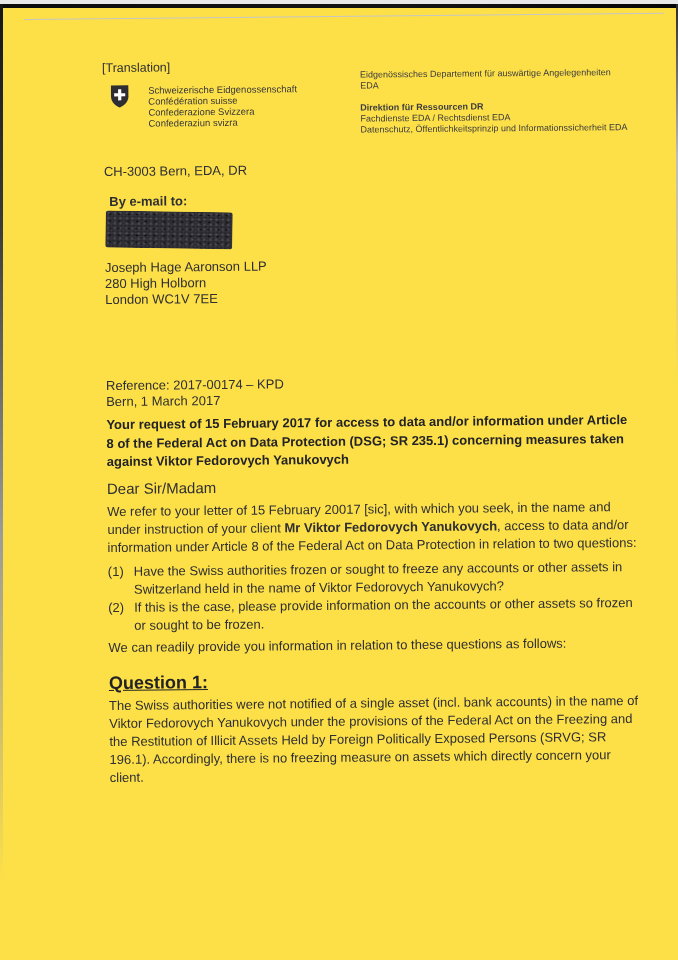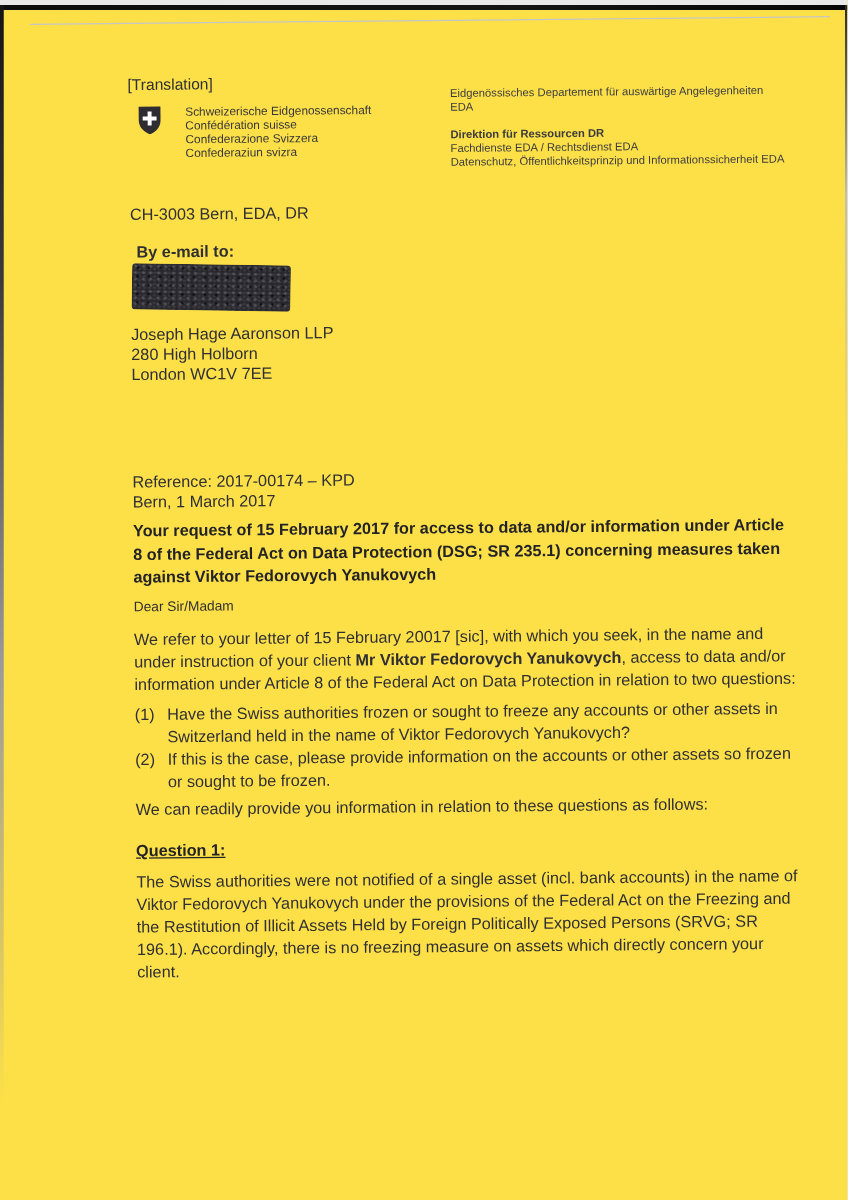--- a/index.html
+++ b/index.html
@@ -38,28 +38,28 @@
       radial-gradient(rgba(120,120,128,0.45) 1px, transparent 1.6px),
       radial-gradient(rgba(8,8,10,0.8) 1px, transparent 1.4px),
       radial-gradient(rgba(90,90,98,0.35) 1px, transparent 1.8px);
     background-size:6px 5px,9px 7px,4px 3px;
     border-radius:3px;
     transform:rotate(1.4deg);
   }
   .recipient{left:103px;top:256px;font-size:13px;line-height:16px;}
   .refblock{left:103px;top:374px;font-size:13px;line-height:16px;}
   .subject{left:103px;top:412px;width:528px;font-size:13px;line-height:18.5px;font-weight:bold;color:#232327;}
-  .salutation{left:103px;top:476px;font-size:11px;}
+  .salutation{left:103px;top:476px;font-size:15px;}
   .intro{left:103px;top:499px;width:532px;font-size:13px;line-height:18px;}
   .qlist{left:103px;top:559px;width:532px;font-size:13px;line-height:18px;}
   .qrow{display:flex;}
   .qnum{width:26px;flex:0 0 26px;}
   .qtext{flex:1;}
   .transition{left:103px;top:636px;width:532px;font-size:13px;}
-  .q1head{left:103px;top:669px;font-size:13px;font-weight:bold;text-decoration:underline;color:#232327;}
+  .q1head{left:103px;top:669px;font-size:18px;font-weight:bold;text-decoration:underline;color:#232327;}
   .q1body{left:103px;top:693px;width:532px;font-size:13px;line-height:18px;}
 </style>
 </head>
 <body>
 
 <div class="page">
 
   <div class="edge-top"></div>
   <div class="edge-left"></div>
   <div class="edge-right"></div>

